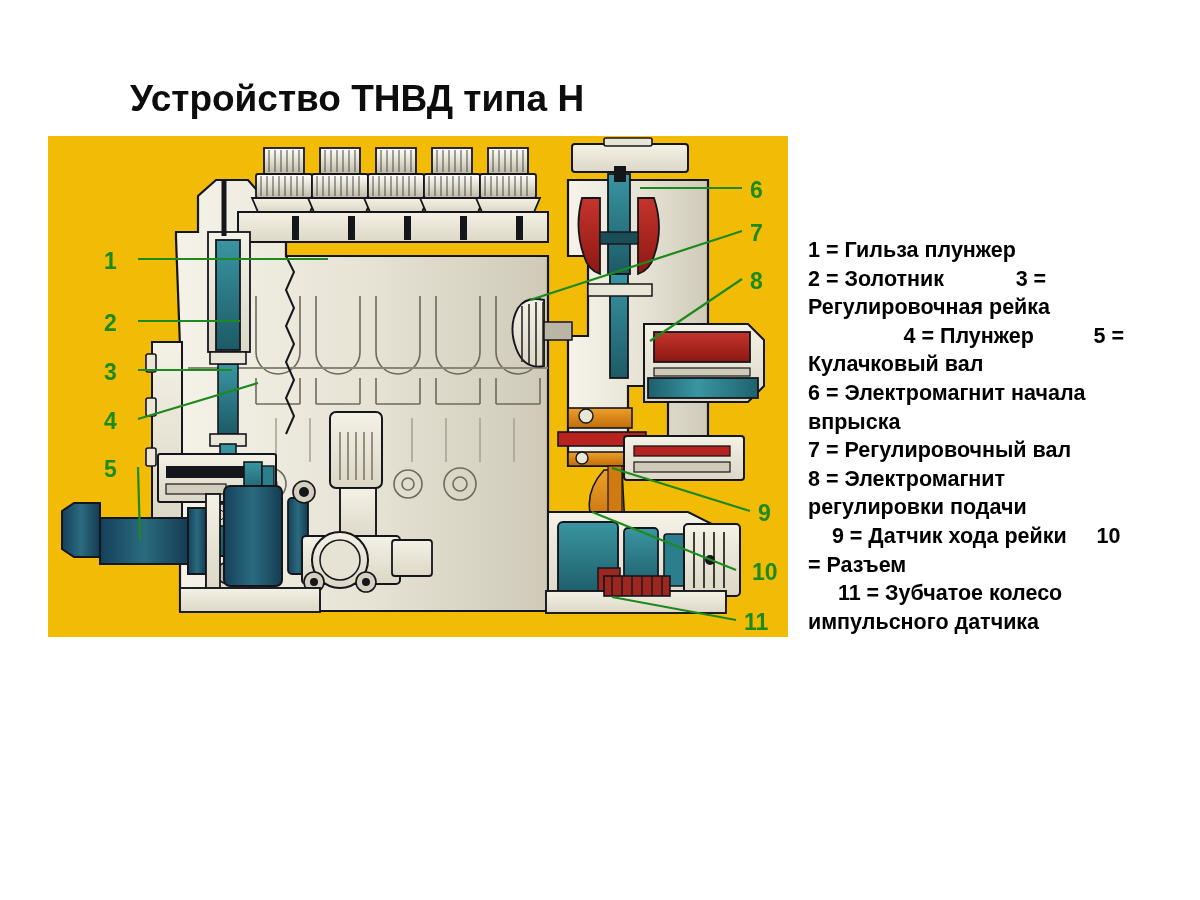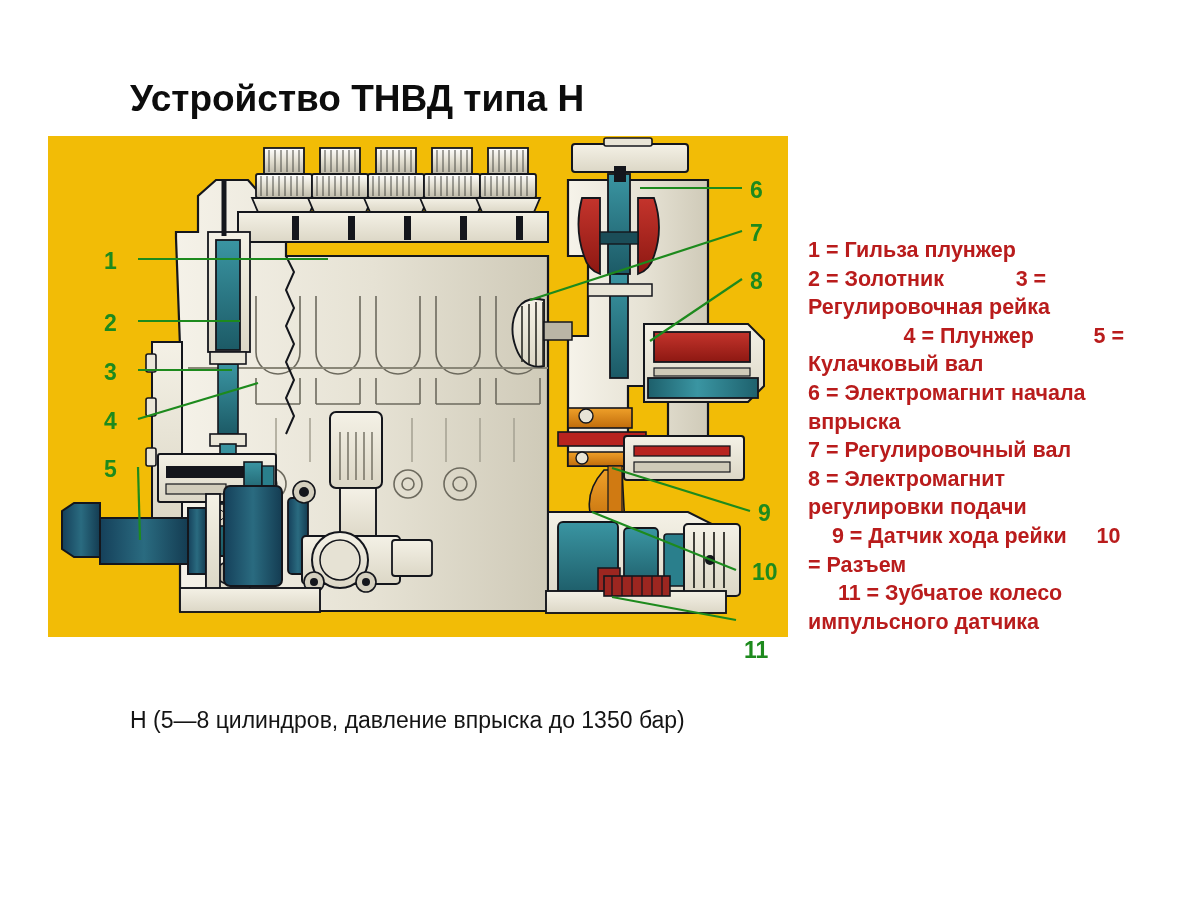--- a/index.html
+++ b/index.html
@@ -56,21 +56,21 @@
     color: #141414;
     line-height: 1.35;
   }
   
   #legend {
     position: absolute;
     left: 808px; top: 236px;
     width: 330px;
     font-size: 21.5px;
     font-weight: bold;
-    color: #b91c1c;
+    color: #000000;
     line-height: 1.33;
     white-space: pre-wrap;
   }
 </style>
 </head>
 <body>
 
 <div id="slide">
 
   <div id="title">Устройство ТНВД типа Н</div>
@@ -484,23 +484,22 @@
   <div class="callout" style="left:104px;  top:250px;">1</div>
   <div class="callout" style="left:104px;  top:312px;">2</div>
   <div class="callout" style="left:104px;  top:361px;">3</div>
   <div class="callout" style="left:104px;  top:410px;">4</div>
   <div class="callout" style="left:104px;  top:458px;">5</div>
   <div class="callout" style="left:750px;  top:179px;">6</div>
   <div class="callout" style="left:750px;  top:222px;">7</div>
   <div class="callout" style="left:750px;  top:270px;">8</div>
   <div class="callout" style="left:758px;  top:502px;">9</div>
   <div class="callout" style="left:744px;  top:561px;margin-left:8px;">10</div>
-  <div class="callout" style="left:744px;  top:639px;">11</div>
-
-  <div id="caption">Н (5—8 цилиндров, давление впрыска до 1350 бар)</div>
+  <div class="callout" style="left:744px;  top:611px;">11</div>
+
 
   <div id="legend">1 = Гильза плунжер
 2 = Золотник            3 = Регулировочная рейка
                 4 = Плунжер          5 = Кулачковый вал
 6 = Электромагнит начала впрыска
 7 = Регулировочный вал              8 = Электромагнит регулировки подачи
     9 = Датчик хода рейки     10 = Разъем
      11 = Зубчатое колесо импульсного датчика</div>
 
 </div>

